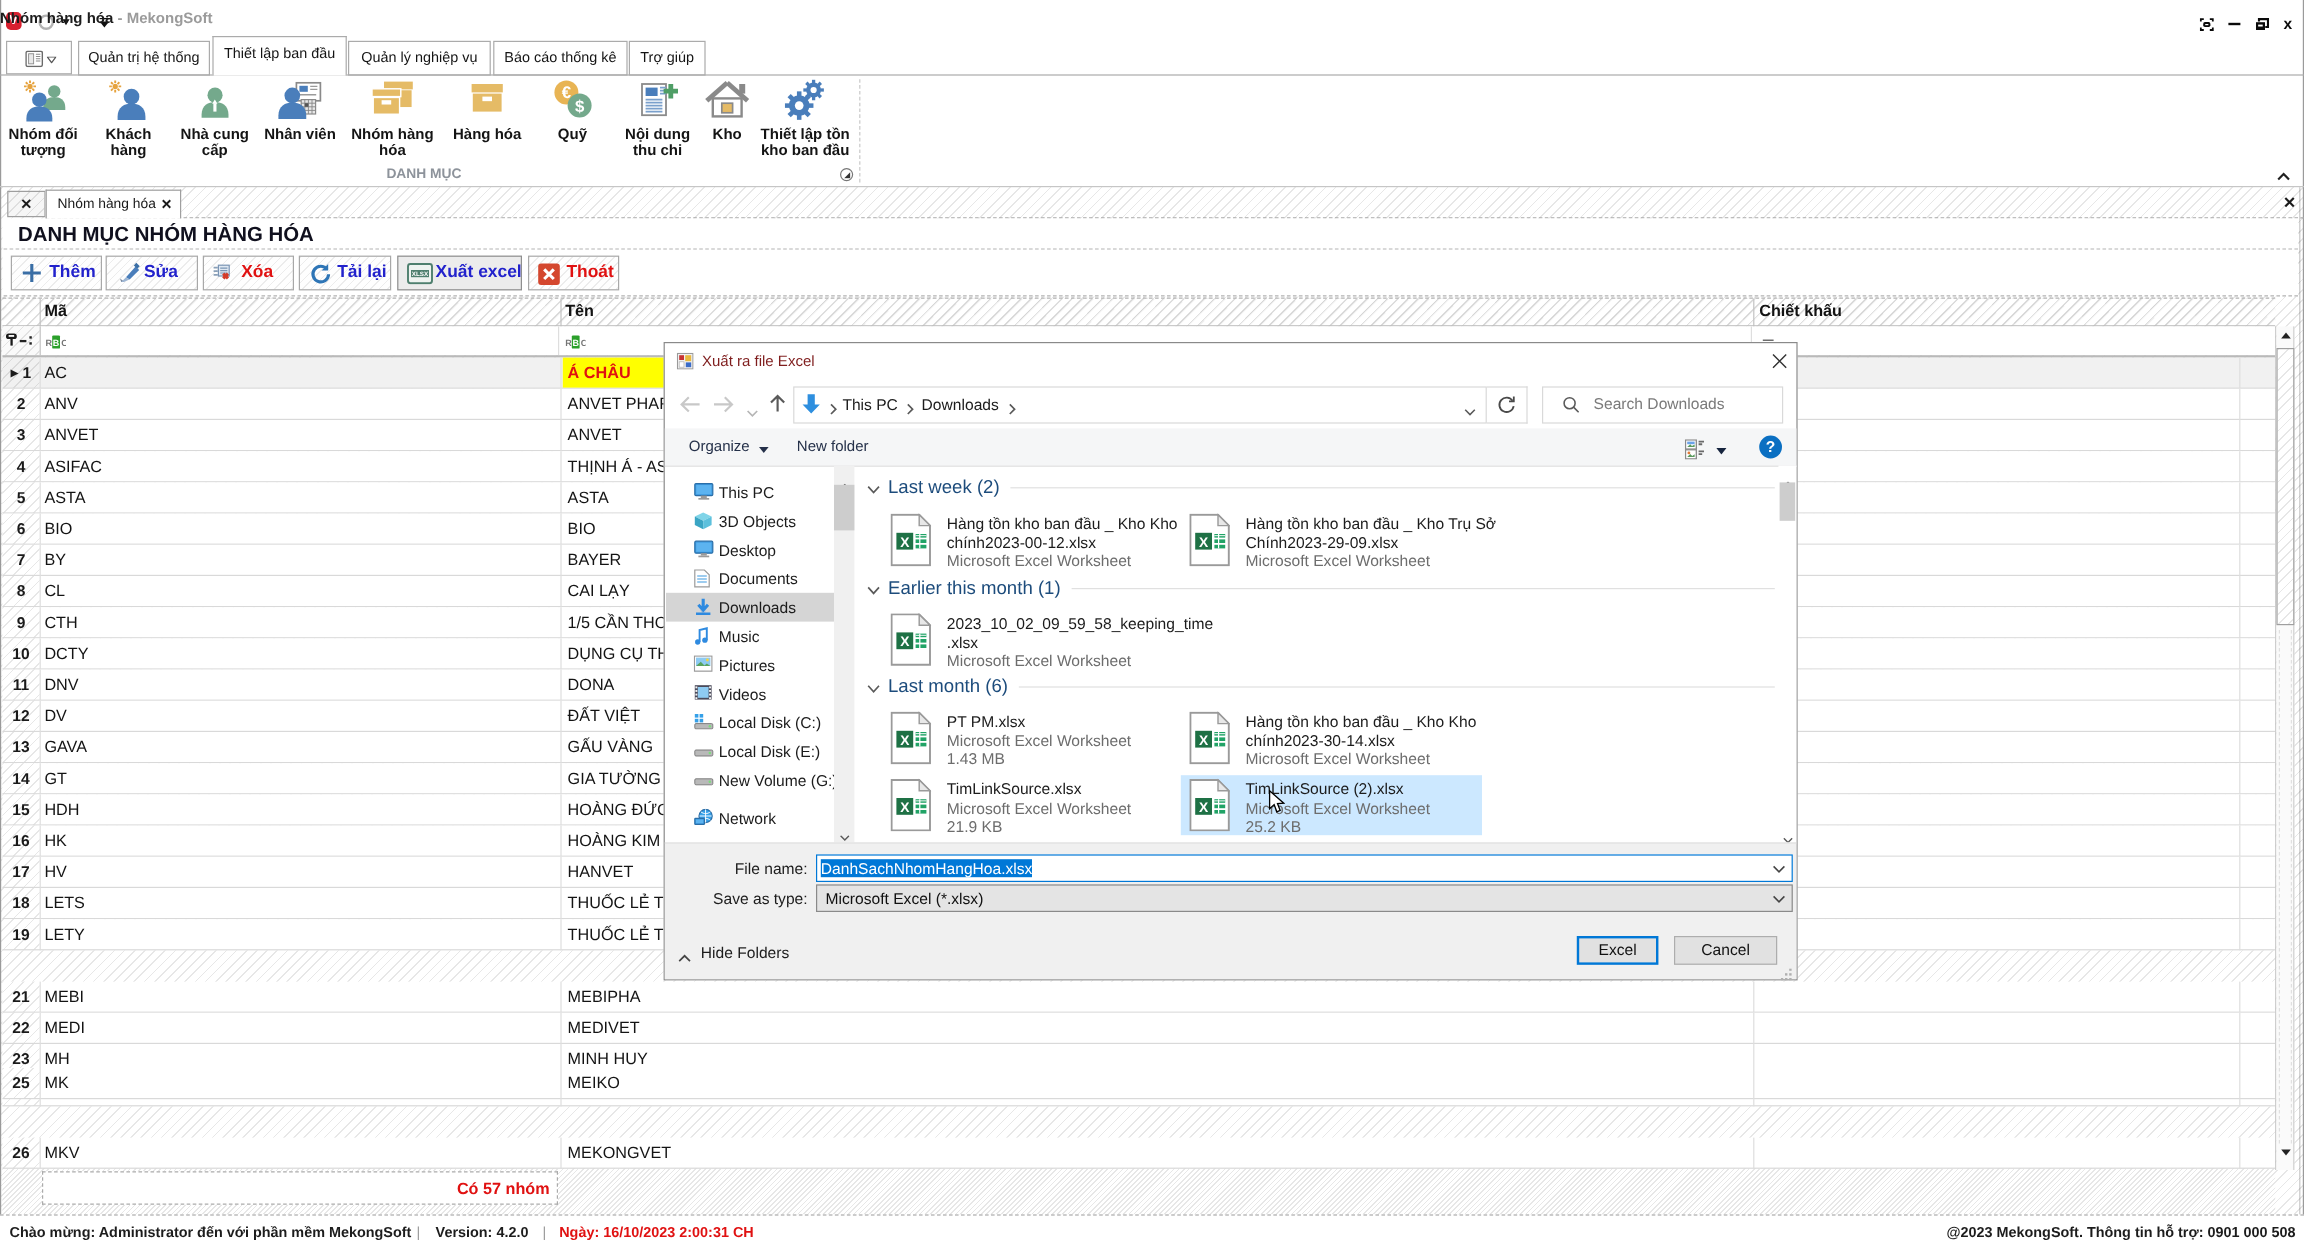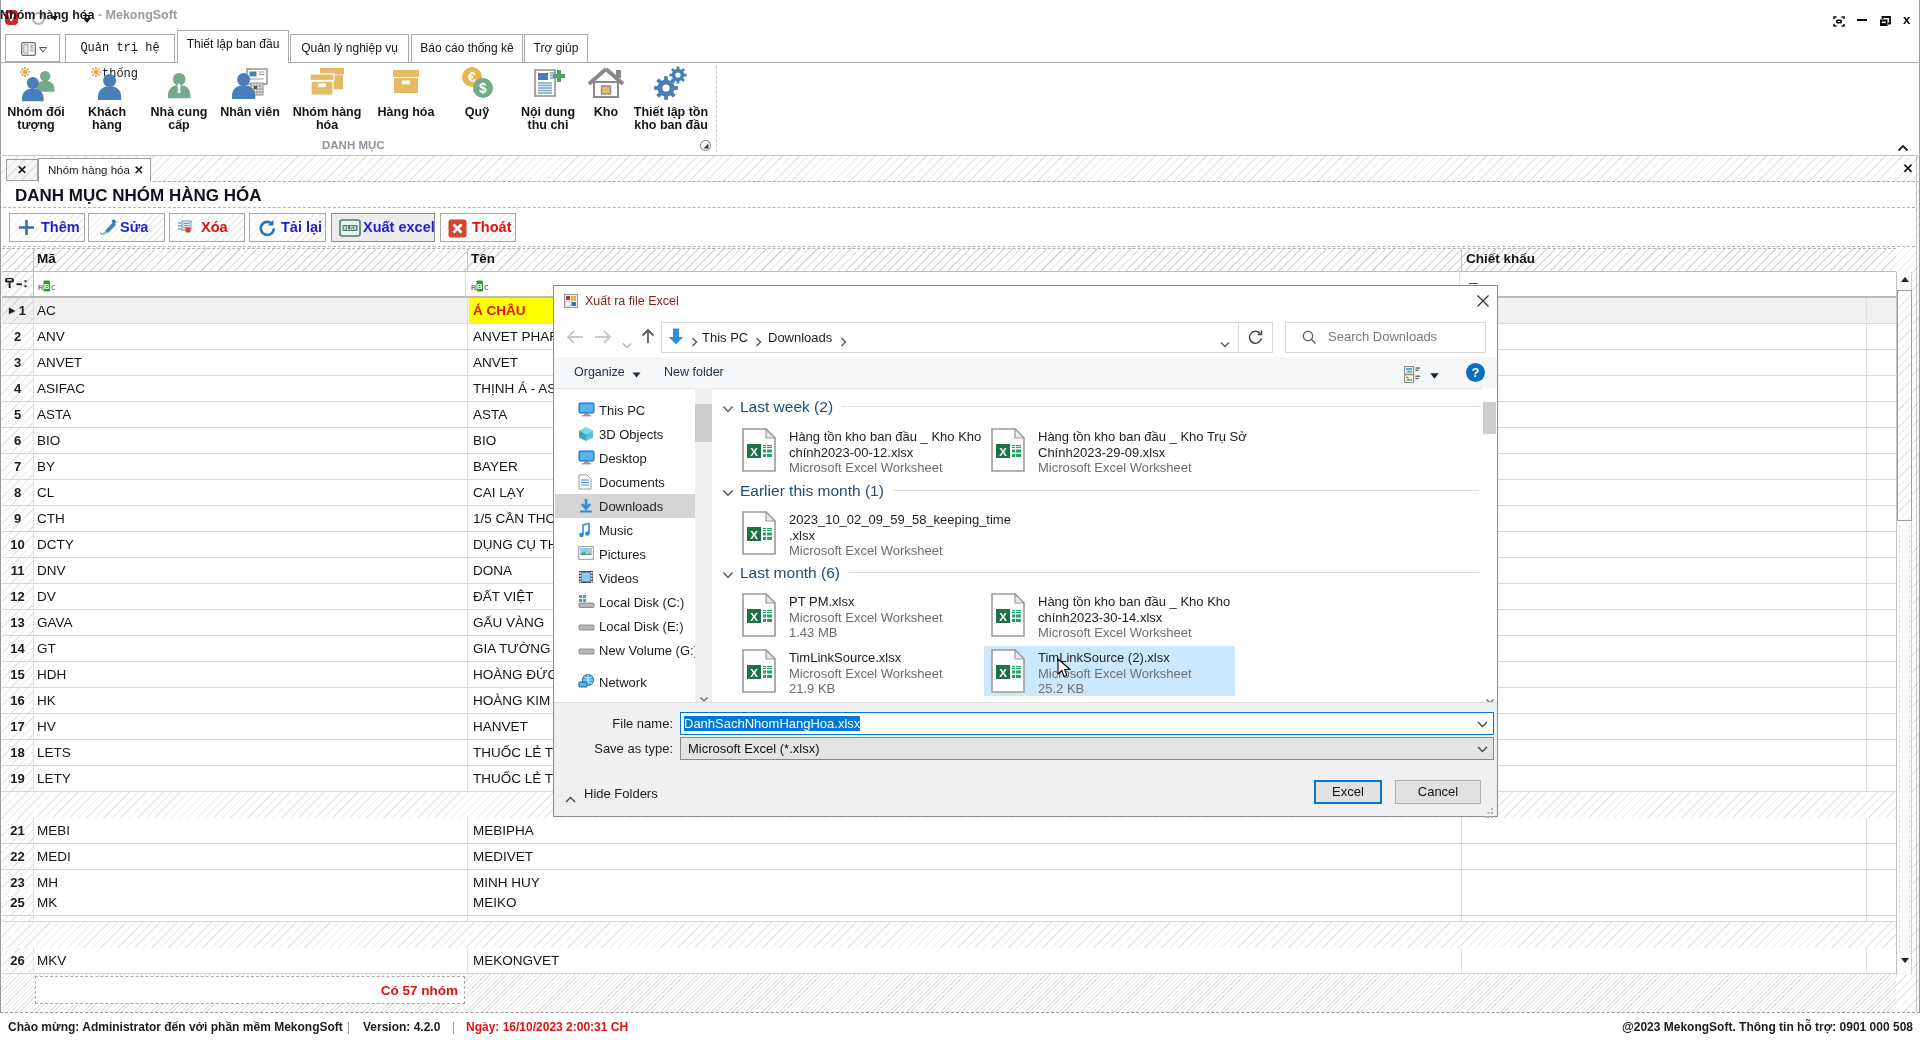--- a/index.html
+++ b/index.html
@@ -85,21 +85,21 @@
   <div class="abs" style="left:4.5px;top:33.5px;width:55px;height:28.5px;border:1px solid #ababab;">
     <svg style="position:absolute;left:15px;top:7px;" width="15" height="14" viewBox="0 0 16 15">
         <rect x="0.7" y="0.7" width="14.6" height="13.6" rx="1.5" fill="#fff" stroke="#6a6a6a" stroke-width="1.3"></rect>
         <rect x="3" y="3" width="4.5" height="9" fill="#e8e8e8" stroke="#8a8a8a" stroke-width="0.8"></rect>
         <path d="M9.5 3.5h4M9.5 5.5h4M9.5 7.5h4M9.5 9.5h4" stroke="#8a8a8a" stroke-width="0.9"></path>
       </svg>
     <svg style="position:absolute;left:33px;top:12px;" width="8" height="6" viewBox="0 0 8 6">
         <path d="M0.5 0.5h7L4 5.2Z" fill="none" stroke="#555" stroke-width="1"></path>
       </svg>
   </div>
-  <div class="rtab" style="left:65px;width:110px;font-family:Liberation Mono, monospace;">Quản trị hệ thống</div>
+  <div class="rtab" style="left:65px;width:110px;">Quản trị hệ thống</div>
   <div class="rtab active" style="left:177px;width:112px;">Thiết lập ban đầu</div>
   <div class="rtab" style="left:290px;width:119px;">Quản lý nghiệp vụ</div>
   <div class="rtab" style="left:411px;width:112px;">Báo cáo thống kê</div>
   <div class="rtab" style="left:524px;width:64px;">Trợ giúp</div>
   <div class="abs" style="left:0;top:62px;width:1920px;height:1px;background:#ababab;"></div>
 
 <div class="ritem" style="left:-9px;width:90px;">
       <div class="ric">
         <span style="position:absolute;left:23.0px;top:0;"><svg width="44" height="36" viewBox="0 0 44 36">
             <g transform="translate(6,1)" stroke="#e6a33e" stroke-width="1.6" fill="#e6a33e">

